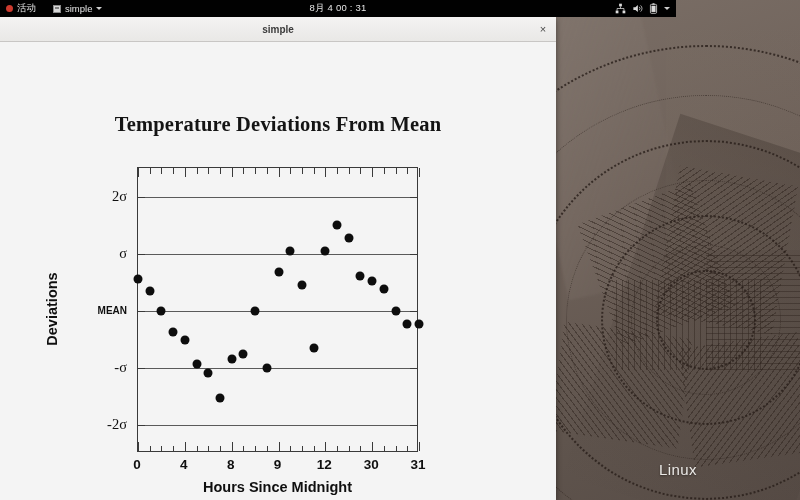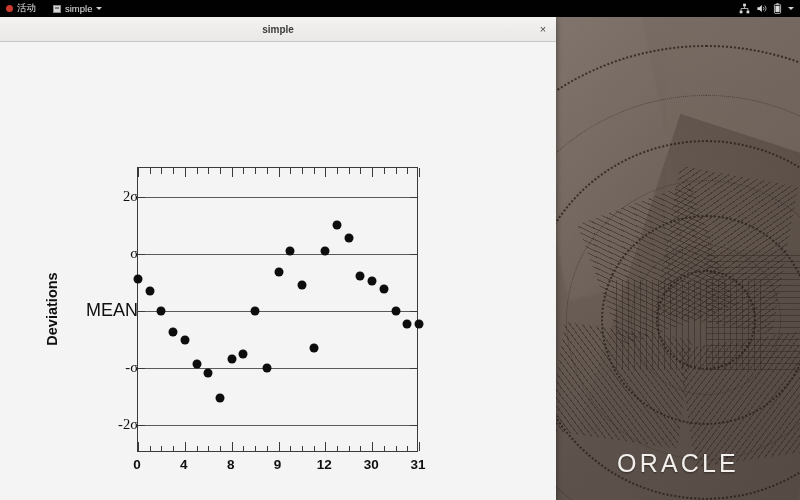--- a/index.html
+++ b/index.html
@@ -75,21 +75,21 @@
     font-family: "Liberation Sans", sans-serif;
     text-shadow: 0 1px 2px rgba(0,0,0,0.45);
   }
   #oracle-logo .sub {
     font-size: 15px; letter-spacing: 0.4px; margin-top: 1px; color: #eceae7;
     text-shadow: 0 1px 2px rgba(0,0,0,0.45);
   }
 
   
   #topbar {
-    position: absolute; left: 0; top: 0; width: 800px; height: 17px;
+    position: absolute; left: 0; top: 0; width: 676px; height: 17px;
     background: #010101; color: #e6e6e6;
     display: flex; align-items: center;
     font-size: 9.5px; z-index: 50;
   }
   #topbar .left { display: flex; align-items: center; gap: 5px; padding-left: 6px; }
   #topbar .activities { display: flex; align-items: center; gap: 4px; }
   .dot-red {
     width: 7px; height: 7px; border-radius: 50%;
     background: #cc3a2e; display: inline-block;
   }
@@ -169,22 +169,22 @@
   .pt {
     position: absolute; width: 9px; height: 9px; border-radius: 50%;
     background: #0d0d0d; transform: translate(-50%, -50%);
   }
   .ylab {
     position: absolute; right: 0; transform: translateY(-50%);
     font-size: 13px; color: #0f0f0f; white-space: nowrap;
     font-family: "Liberation Sans", sans-serif;
   }
   .ylab.sigma { font-family: "Liberation Serif", serif; font-size: 14.5px; }
-  .ylab.mean { font-weight: normal; font-size: 18px; }
-  .ylab-wrap { position: absolute; left: 67px; top: 125px; width: 71px; height: 285px; text-align: right; }
+  .ylab.mean { font-weight: bold; font-size: 10px; }
+  .ylab-wrap { position: absolute; left: 56px; top: 125px; width: 71px; height: 285px; text-align: right; }
   .xlab {
     position: absolute; transform: translateX(-50%);
     font-size: 13.5px; font-weight: bold; color: #0f0f0f;
     font-family: "Liberation Sans", sans-serif;
   }
   #xaxis-title {
     position: absolute; left: 137px; width: 281px; top: 437px;
     text-align: center; font-size: 14.5px; font-weight: bold; color: #0f0f0f;
   }
   #yaxis-title {
@@ -212,38 +212,41 @@
 
     <div class="ring" style="left:100px; top:270px; width:100px; height:100px;"></div>
     <div class="ringf" style="left:75px;  top:245px; width:150px; height:150px;"></div>
     <div class="ring" style="left:45px;  top:215px; width:210px; height:210px;"></div>
     <div class="ringf" style="left:10px;  top:180px; width:280px; height:280px;"></div>
     <div class="ring" style="left:-30px; top:140px; width:360px; height:360px;"></div>
     <div class="ringf" style="left:-75px; top:95px;  width:450px; height:450px;"></div>
     <div class="ring" style="left:-125px;top:45px;  width:550px; height:550px;"></div>
 
     <div id="oracle-logo">
-      <div class="word">ORACLE</div>
+      <div class="sub">Linux</div>
     </div>
   </div>
 </div>
 
 <div id="topbar">
   <div class="left">
     <div class="activities">
       <span class="dot-red"></span>
       <span>活动</span>
     </div>
     <div class="appmenu">
       <span class="app-sq"></span>
       <span>simple</span>
       <span class="caret-down"></span>
     </div>
   </div>
 
+  <div class="center">
+    <span class="inner">8月 4 00 : 31</span>
+  </div>
 
   <div class="right">
     <span class="tb-icon">
       <svg width="11" height="11" viewBox="0 0 16 16">
         <rect x="6" y="1" width="4" height="4" fill="#dcdcdc"></rect>
         <rect x="1" y="11" width="4" height="4" fill="#dcdcdc"></rect>
         <rect x="11" y="11" width="4" height="4" fill="#dcdcdc"></rect>
         <path d="M8 5 L8 8 M3 11 L3 8 L13 8 L13 11" stroke="#dcdcdc" stroke-width="1.1" fill="none"></path>
       </svg>
     </span>
@@ -267,20 +270,21 @@
 
 <div id="window">
   <div id="titlebar">
     <span class="title">simple</span>
     <span id="close-btn">×</span>
   </div>
 
   <div id="canvas">
     <div id="plot-area">
 
+      <div id="chart-title">Temperature Deviations From Mean</div>
 
       <div id="yaxis-title">Deviations</div>
       <div class="ylab-wrap" id="ylabels">
           <div class="ylab sigma" style="top: 28.5px;">2σ</div>
           <div class="ylab sigma" style="top: 85.5px;">σ</div>
           <div class="ylab mean" style="top: 142.5px;">MEAN</div>
           <div class="ylab sigma" style="top: 199.5px;">-σ</div>
           <div class="ylab sigma" style="top: 256.5px;">-2σ</div>
         </div>
 
@@ -379,15 +383,16 @@
 
       <div id="xlabels">
           <div class="xlab" style="left: 137px; top: 415px;">0</div>
           <div class="xlab" style="left: 183.833px; top: 415px;">4</div>
           <div class="xlab" style="left: 230.667px; top: 415px;">8</div>
           <div class="xlab" style="left: 277.5px; top: 415px;">9</div>
           <div class="xlab" style="left: 324.333px; top: 415px;">12</div>
           <div class="xlab" style="left: 371.167px; top: 415px;">30</div>
           <div class="xlab" style="left: 418px; top: 415px;">31</div>
         </div>
+      <div id="xaxis-title">Hours Since Midnight</div>
     </div>
   </div>
 </div>
 
 </body></html>

